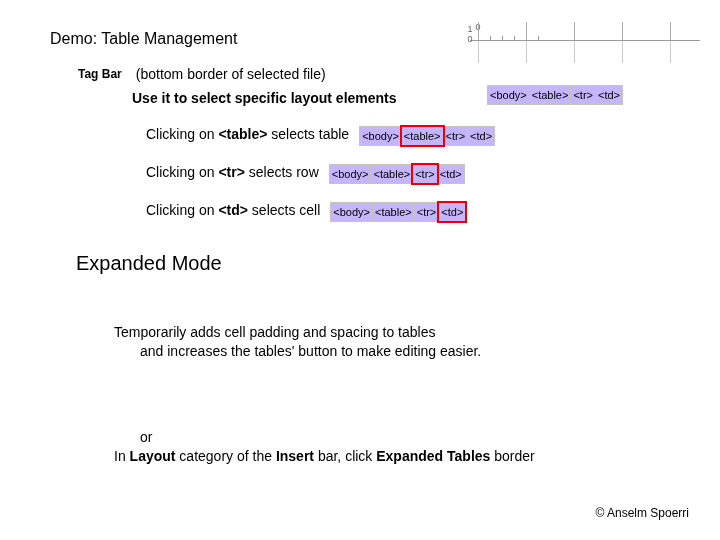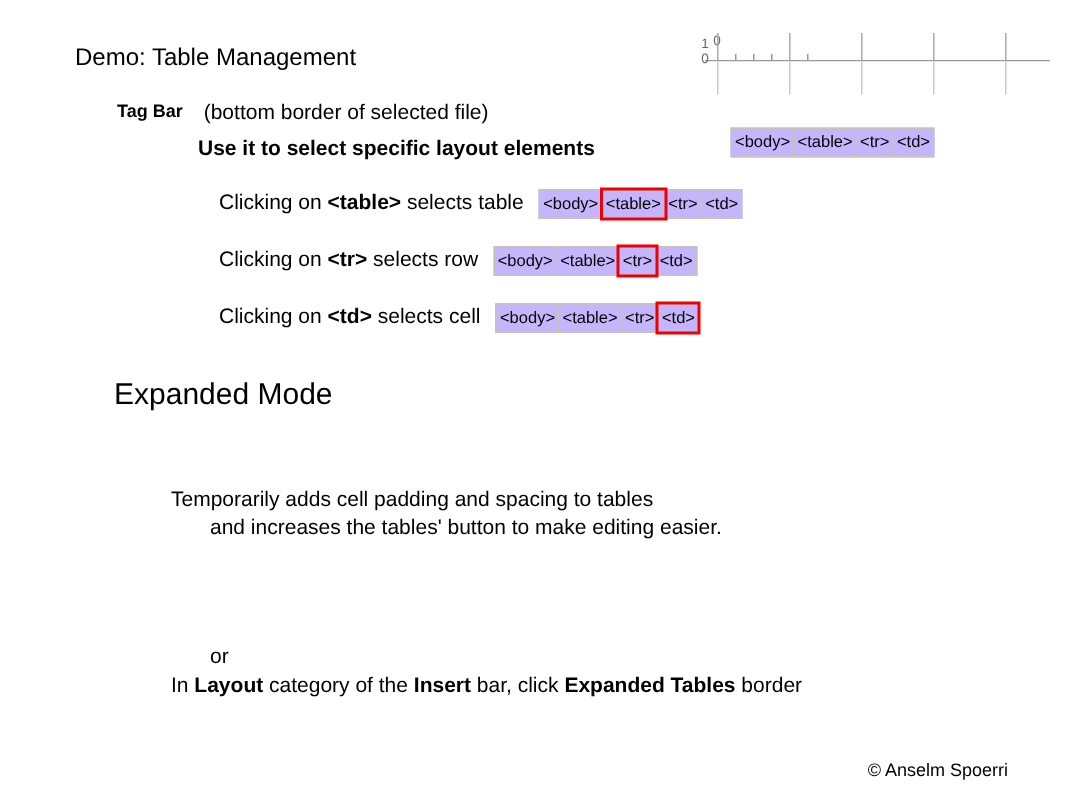--- a/index.html
+++ b/index.html
@@ -143,21 +143,21 @@
   }
   .body-para {
     margin-left: 64px;
     margin-bottom: 14px;
     line-height: 1.35;
     margin-top: 48px;
   }
   .footer {
     position: absolute;
     bottom: 20px;
-    right: 48px;
+    right: 31px;
     font-size: 12px;
   }
   b { font-weight: bold; }
   .tagbar-top {
     position: absolute;
     top: 85px;
     left: 487px;
   }
 </style>
 </head>

